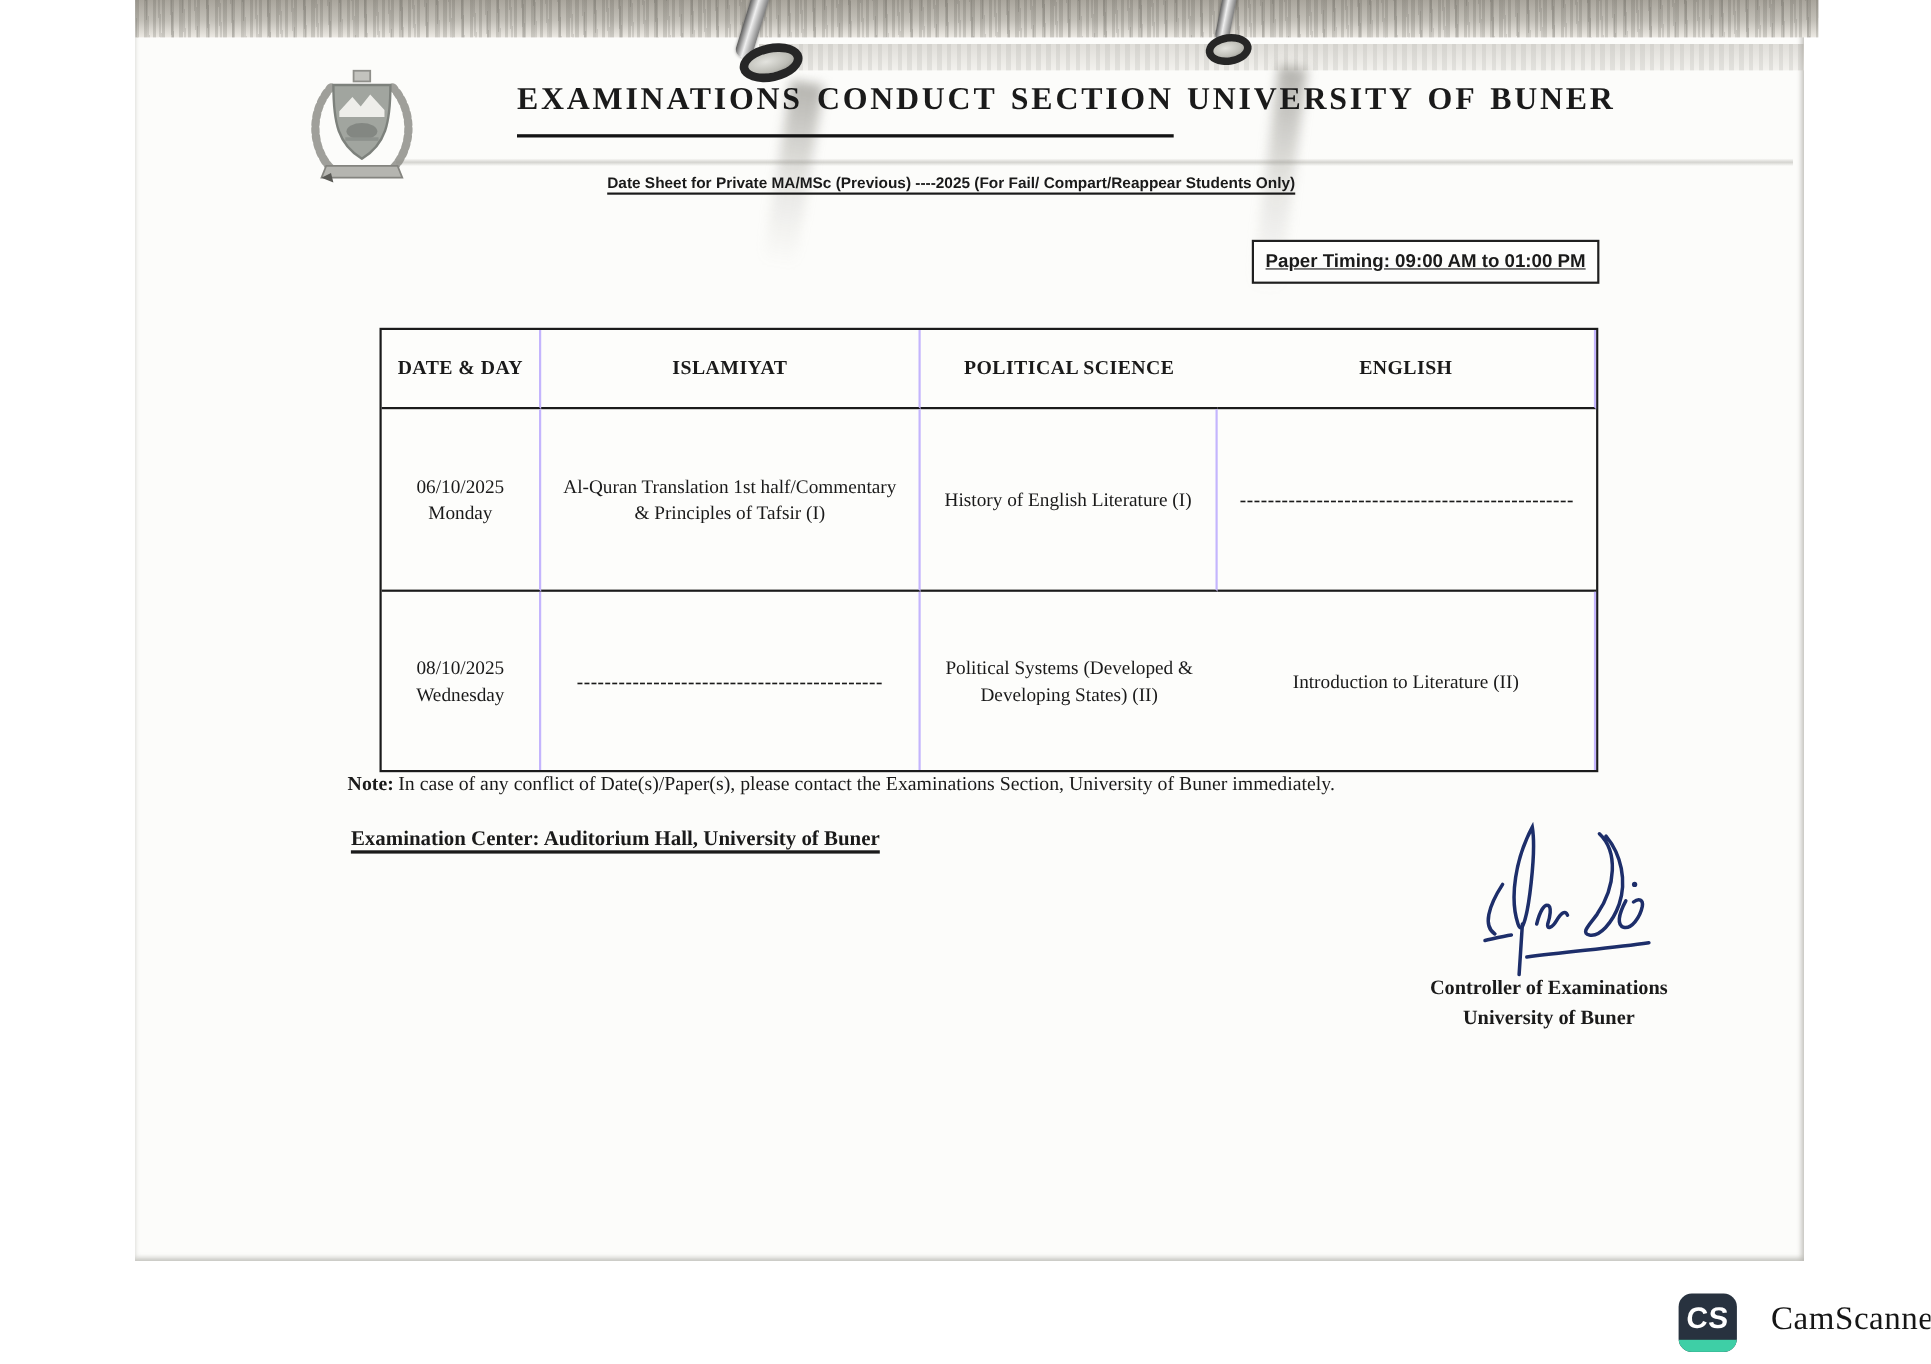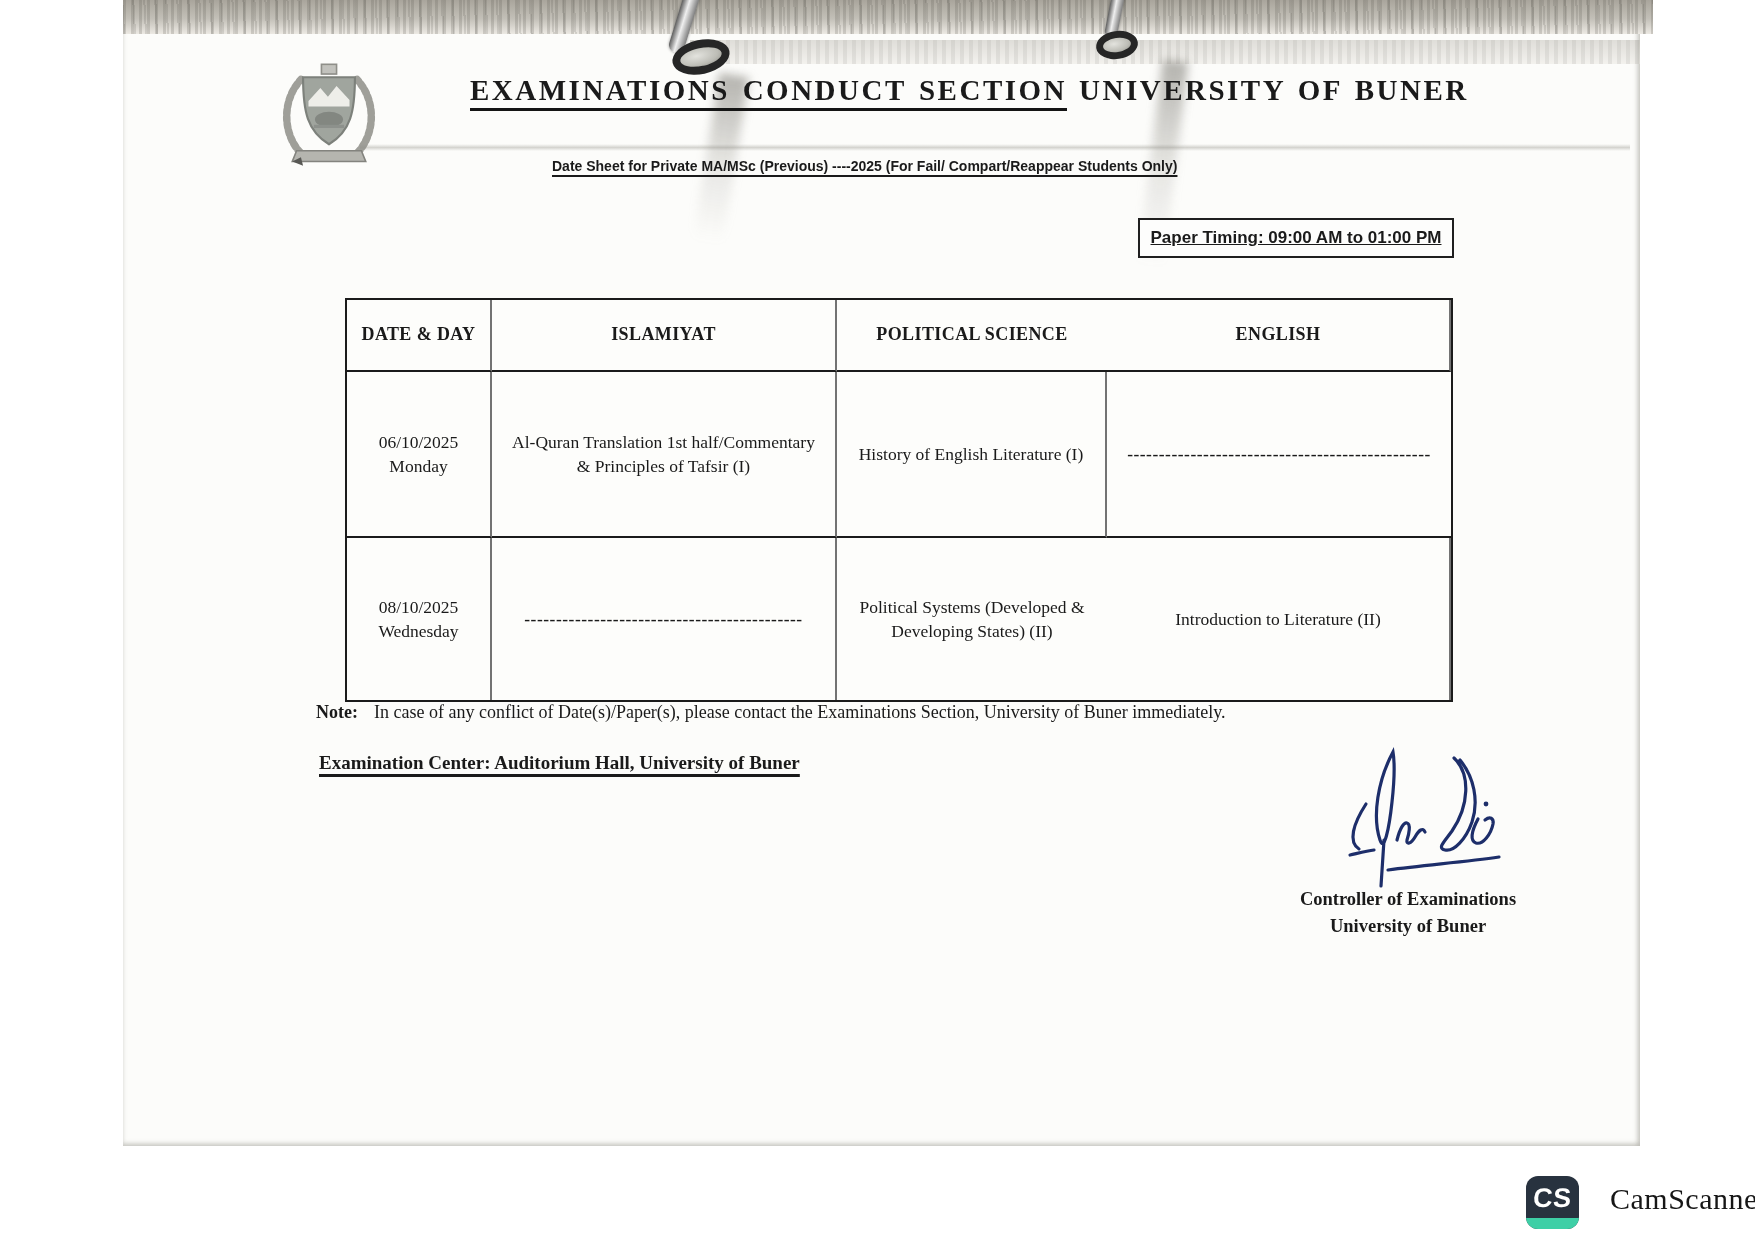--- a/index.html
+++ b/index.html
@@ -52,21 +52,21 @@
     background:linear-gradient(180deg, rgba(110,108,100,.5), rgba(150,148,140,.2) 55%, rgba(0,0,0,0));
   }
   .rs1{left:706px;top:74px;width:30px;height:168px;transform:rotate(9deg);}
   .rs2{left:1150px;top:60px;width:26px;height:205px;transform:rotate(7deg);}
   
   .emblem{position:absolute;left:270px;top:60px;width:118px;height:108px;}
   .title{
     position:absolute;left:470px;top:74px;width:980px;
     font-size:29px;font-weight:bold;letter-spacing:2.5px;word-spacing:3px;white-space:nowrap;
   }
-  .title .u{border-bottom:3px solid #141414;padding-bottom:2px;}
+  .title .u{border-bottom:3px solid #141414;padding-bottom:16px;}
   .title .rest{margin-left:12px;}
   .subtitle{
     position:absolute;left:552px;top:158px;white-space:nowrap;
     font-family:"Liberation Sans", sans-serif;font-size:14px;font-weight:bold;
     text-decoration:underline;text-decoration-thickness:2px;text-underline-offset:4px;
   }
   .timing-box{
     position:absolute;left:1138px;top:218px;width:312px;height:36px;
     border:2.5px solid #1f1f1f;background:#fdfdfc;
     display:flex;align-items:center;justify-content:center;
@@ -74,32 +74,32 @@
   }
   
   .sheet-table{
     position:absolute;left:345px;top:298px;
     display:grid;
     grid-template-columns:145px 345px 270px 344px;
     grid-template-rows:72px 166px 162px;
     border:2.5px solid #1b1b1b;background:#fdfdfb;
   }
   .cell{
-    border-right:2px solid #737373;border-bottom:2px solid #1b1b1b;
+    border-right:2px solid #c4b5fd;border-bottom:2px solid #1b1b1b;
     display:flex;flex-direction:column;align-items:center;justify-content:center;
     text-align:center;padding:4px 12px;font-size:17.5px;line-height:1.4;
   }
   .cell.last{border-right:none;}
   .cell.bottom{border-bottom:none;}
   .cell.head{font-weight:bold;font-size:18px;letter-spacing:.4px;}
   .cell .dash{font-weight:bold;letter-spacing:.5px;white-space:nowrap;}
   .cell.snug{padding:4px 6px;}
   
   .note{position:absolute;left:316px;top:702px;width:1120px;font-size:18px;}
-  .note b{margin-right:16px;}
+  .note b{margin-right:4px;}
   .exam-center{
     position:absolute;left:319px;top:752px;font-size:19px;font-weight:bold;
     text-decoration:underline;text-decoration-thickness:2.5px;text-underline-offset:5px;
   }
   
   .signature{position:absolute;left:1333px;top:742px;width:190px;height:152px;}
   .signatory{
     position:absolute;left:1283px;top:886px;width:250px;text-align:center;
     font-weight:bold;font-size:18.5px;line-height:1.45;
   }

